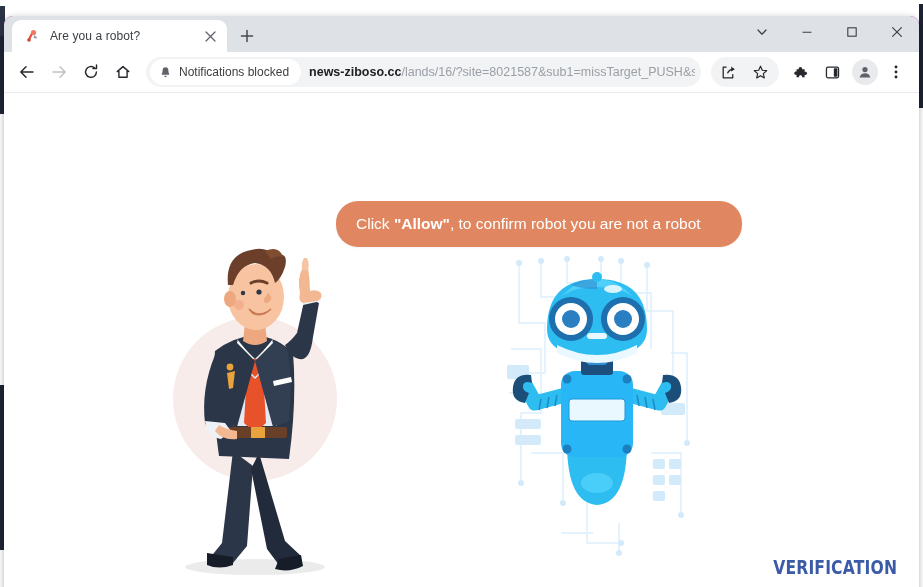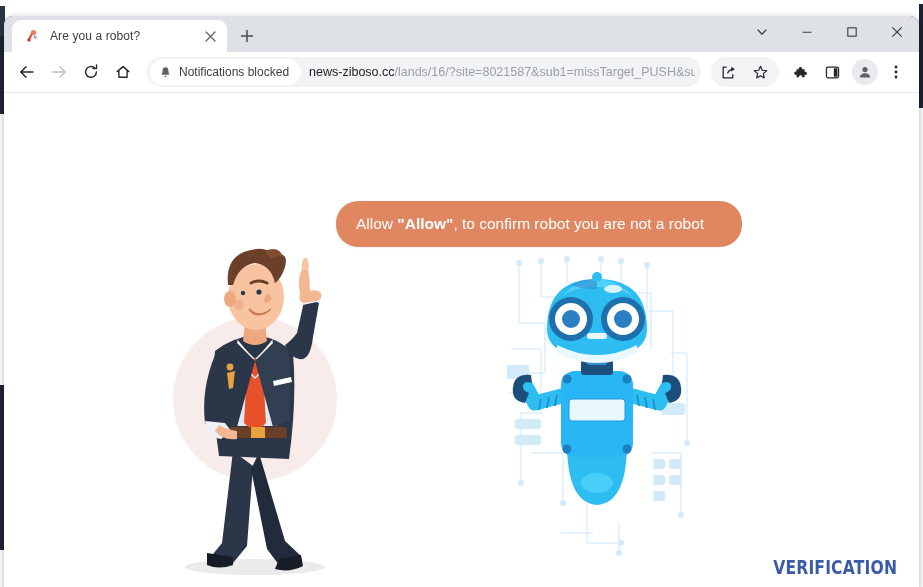--- a/index.html
+++ b/index.html
@@ -168,21 +168,21 @@
     color: #3c4043;
     white-space: nowrap;
   }
   .url-text {
     font-size: 12.5px;
     color: #9aa0a6;
     white-space: nowrap;
     overflow: hidden;
     min-width: 0;
   }
-  .url-host { color: #202124; font-weight: normal; }
+  .url-host { color: #202124; font-weight: bold; }
 
   .tb-right {
     display: flex;
     align-items: center;
     flex: 0 0 auto;
   }
   .share-star-group {
     display: flex;
     align-items: center;
     background: #f1f3f4;
@@ -573,21 +573,21 @@
 
         <circle cx="96" cy="24" r="5" fill="#2dbdf0"></circle>
       </svg>
     </div>
 
     <div class="bubble-wrap">
       <div class="bubble">
         <svg class="bubble-tail" width="40" height="60" viewBox="0 0 40 60">
           <path d="M38 2 L38 26 L0 58 Z" fill="#e08761"></path>
         </svg>
-        <span>Allow </span><b>"Allow"</b><span>, to confirm robot you are not a robot</span>
+        <span>Click </span><b>"Allow"</b><span>, to confirm robot you are not a robot</span>
       </div>
     </div>
 
     <div class="verification">VERIFICATION</div>
 
     <div class="bottom-clip"></div>
   </div>
 </div>
 
 </body></html>

